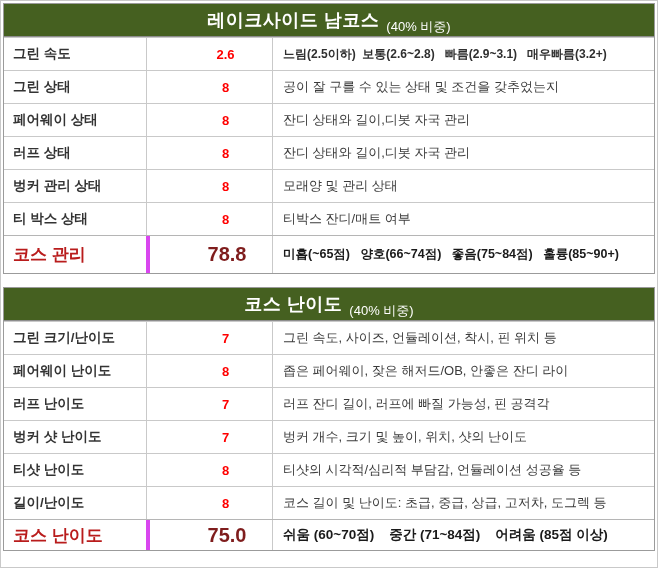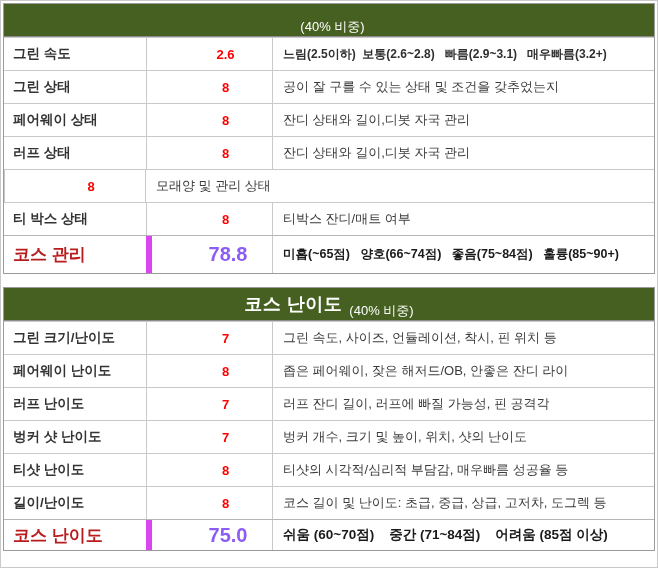--- a/index.html
+++ b/index.html
@@ -86,41 +86,42 @@
   .s1 { height: 37px; }
   .s2 { height: 30px; }
   .s-label {
     padding-left: 9px;
     font-size: 17px;
     font-weight: bold;
     color: #b91c1c;
   }
   .s-score {
     justify-content: center;
-    border-left: 6px solid #d946ef;
+    border-left: 4px solid #d946ef;
     border-right: 1px solid #c9c9c9;
     font-size: 20px;
     font-weight: bold;
-    color: #8b5cf6;
+    color: #7f1d1d;
   }
   .s-scale {
     padding-left: 10px;
     font-size: 12.5px;
     font-weight: bold;
     color: #1a1a1a;
   }
   .s2 .s-scale { font-size: 13.5px; }
 </style>
 </head>
 <body>
 
 <div class="page">
 
   <div class="tbl">
     <div class="thead">
+      <span class="ttl">레이크사이드 남코스</span>
       <span class="wt">(40% 비중)</span>
     </div>
 
     <div class="t-row r32">
       <div class="cell c-label">그린 속도</div>
       <div class="cell c-score">2.6</div>
       <div class="cell c-desc bold">느림(2.5이하)  보통(2.6~2.8)   빠름(2.9~3.1)   매우빠름(3.2+)</div>
     </div>
     <div class="t-row r32">
       <div class="cell c-label">그린 상태</div>
@@ -131,20 +132,21 @@
       <div class="cell c-label">페어웨이 상태</div>
       <div class="cell c-score">8</div>
       <div class="cell c-desc">잔디 상태와 길이,디봇 자국 관리</div>
     </div>
     <div class="t-row r32">
       <div class="cell c-label">러프 상태</div>
       <div class="cell c-score">8</div>
       <div class="cell c-desc">잔디 상태와 길이,디봇 자국 관리</div>
     </div>
     <div class="t-row r32">
+      <div class="cell c-label">벙커 관리 상태</div>
       <div class="cell c-score">8</div>
       <div class="cell c-desc">모래양 및 관리 상태</div>
     </div>
     <div class="t-row r32">
       <div class="cell c-label">티 박스 상태</div>
       <div class="cell c-score">8</div>
       <div class="cell c-desc">티박스 잔디/매트 여부</div>
     </div>
 
     <div class="sum-row s1">
@@ -176,21 +178,21 @@
       <div class="cell c-desc">러프 잔디 길이, 러프에 빠질 가능성, 핀 공격각</div>
     </div>
     <div class="t-row r31">
       <div class="cell c-label">벙커 샷 난이도</div>
       <div class="cell c-score">7</div>
       <div class="cell c-desc">벙커 개수, 크기 및 높이, 위치, 샷의 난이도</div>
     </div>
     <div class="t-row r31">
       <div class="cell c-label">티샷 난이도</div>
       <div class="cell c-score">8</div>
-      <div class="cell c-desc">티샷의 시각적/심리적 부담감, 매우빠름 성공율 등</div>
+      <div class="cell c-desc">티샷의 시각적/심리적 부담감, 언듈레이션 성공율 등</div>
     </div>
     <div class="t-row r31">
       <div class="cell c-label">길이/난이도</div>
       <div class="cell c-score">8</div>
       <div class="cell c-desc">코스 길이 및 난이도: 초급, 중급, 상급, 고저차, 도그렉 등</div>
     </div>
 
     <div class="sum-row s2">
       <div class="cell s-label">코스 난이도</div>
       <div class="cell s-score">75.0</div>

